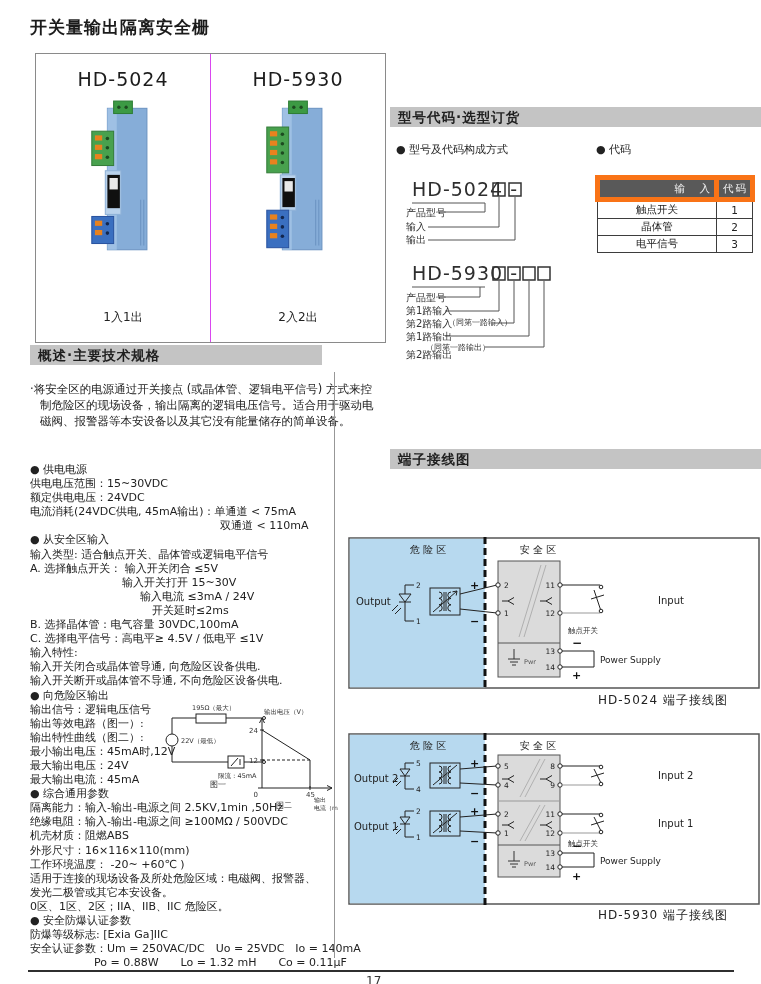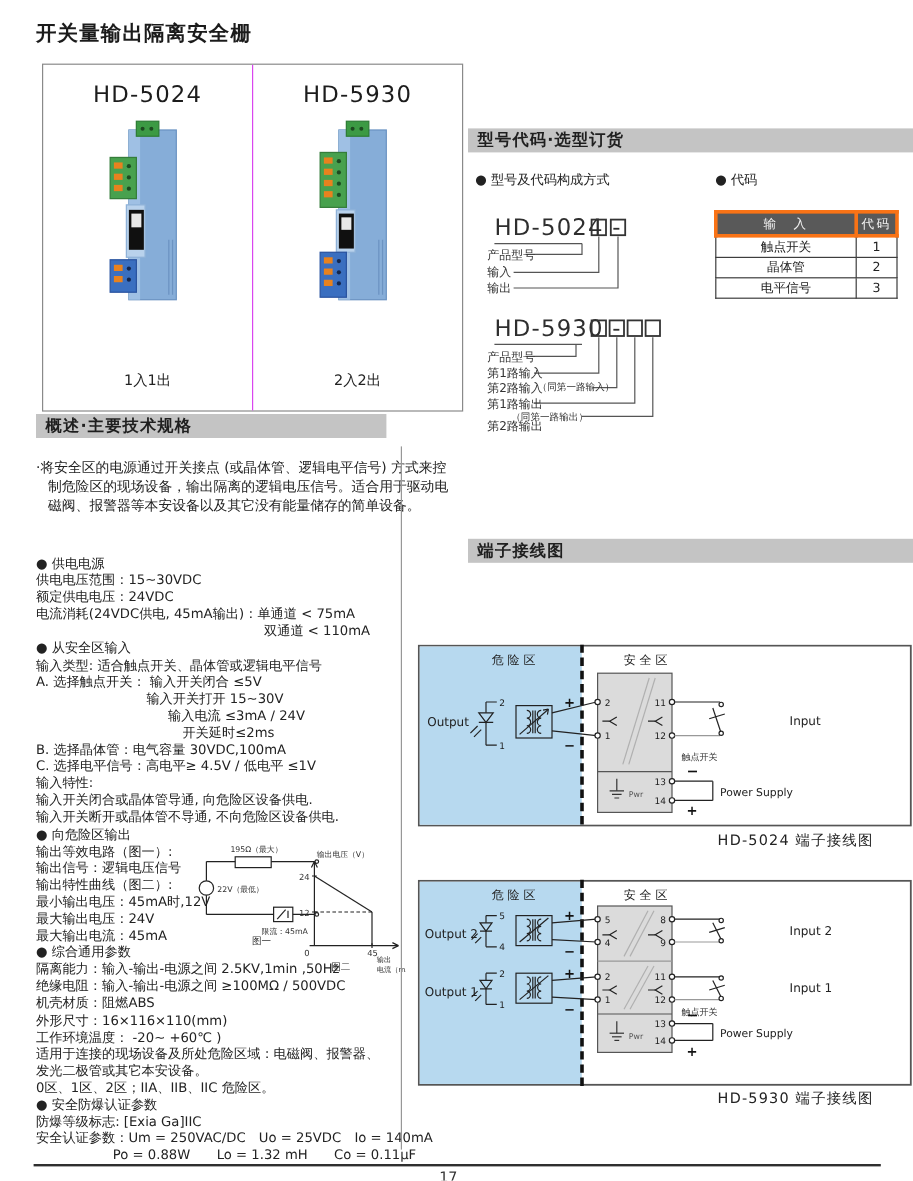--- a/index.html
+++ b/index.html
@@ -35,21 +35,21 @@
   .i190{padding-left:190px}.i92{padding-left:92px}.i110{padding-left:110px}.i122{padding-left:122px}.i64{padding-left:64px}
 
   .vdiv{position:absolute;left:334px;top:372px;width:1px;height:586px;background:#979797;}
   .hrule{position:absolute;left:28px;top:970px;width:706px;height:2px;background:#2f2f2f;}
   .pagenum{position:absolute;left:366px;top:974px;font-size:12px;color:#333;}
 
   .tblwrap{position:absolute;}
   #tbl-input{left:595px;top:175px;}
   #tbl-output{left:595px;top:247px;}
   table{border-collapse:collapse;font-size:10.5px;color:#222;}
-  th{background:#595959;color:#f2f2f2;font-weight:normal;border:3px solid #f97316;height:17px;padding:0 2px;letter-spacing:2px;}
+  th{background:#595959;color:#f2f2f2;font-weight:normal;border:5px solid #f97316;height:17px;padding:0 2px;letter-spacing:2px;text-align:right;}
   td{border:1px solid #3d3d3d;text-align:center;padding:0 2px;height:16px;}
   .w1{width:110px}.w2{width:27px}
   .outcell{text-align:left;font-size:9.3px;line-height:13px;padding:4px 3px;letter-spacing:0;}
 
   .abs{position:absolute;}
   #msvg1{left:390px;top:170px;}
   #msvg2{left:390px;top:253px;}
   #fig1{left:162px;top:700px;}
   #fig2{left:238px;top:704px;}
   #d1{left:348px;top:537px;}
@@ -222,22 +222,22 @@
     <div class="sl">A. 选择触点开关： 输入开关闭合 ≤5V</div>
     <div class="sl i92">输入开关打开 15~30V</div>
     <div class="sl i110">输入电流 ≤3mA / 24V</div>
     <div class="sl i122">开关延时≤2ms</div>
     <div class="sl">B. 选择晶体管：电气容量 30VDC,100mA</div>
     <div class="sl">C. 选择电平信号：高电平≥ 4.5V / 低电平 ≤1V</div>
     <div class="sl">输入特性:</div>
     <div class="sl">输入开关闭合或晶体管导通, 向危险区设备供电.</div>
     <div class="sl">输入开关断开或晶体管不导通, 不向危险区设备供电.</div>
     <div class="sl">● 向危险区输出</div>
+    <div class="sl">输出信号：逻辑电压信号</div>
     <div class="sl">输出等效电路（图一）:</div>
-    <div class="sl">输出信号：逻辑电压信号</div>
     <div class="sl">输出特性曲线（图二）:</div>
     <div class="sl">最小输出电压：45mA时,12V</div>
     <div class="sl">最大输出电压：24V</div>
     <div class="sl">最大输出电流：45mA</div>
     <div class="sl">● 综合通用参数</div>
     <div class="sl">隔离能力：输入-输出-电源之间 2.5KV,1min ,50Hz</div>
     <div class="sl">绝缘电阻：输入-输出-电源之间 ≥100MΩ / 500VDC</div>
     <div class="sl">机壳材质：阻燃ABS</div>
     <div class="sl">外形尺寸：16×116×110(mm)</div>
     <div class="sl">工作环境温度： -20~ +60℃ )</div>

